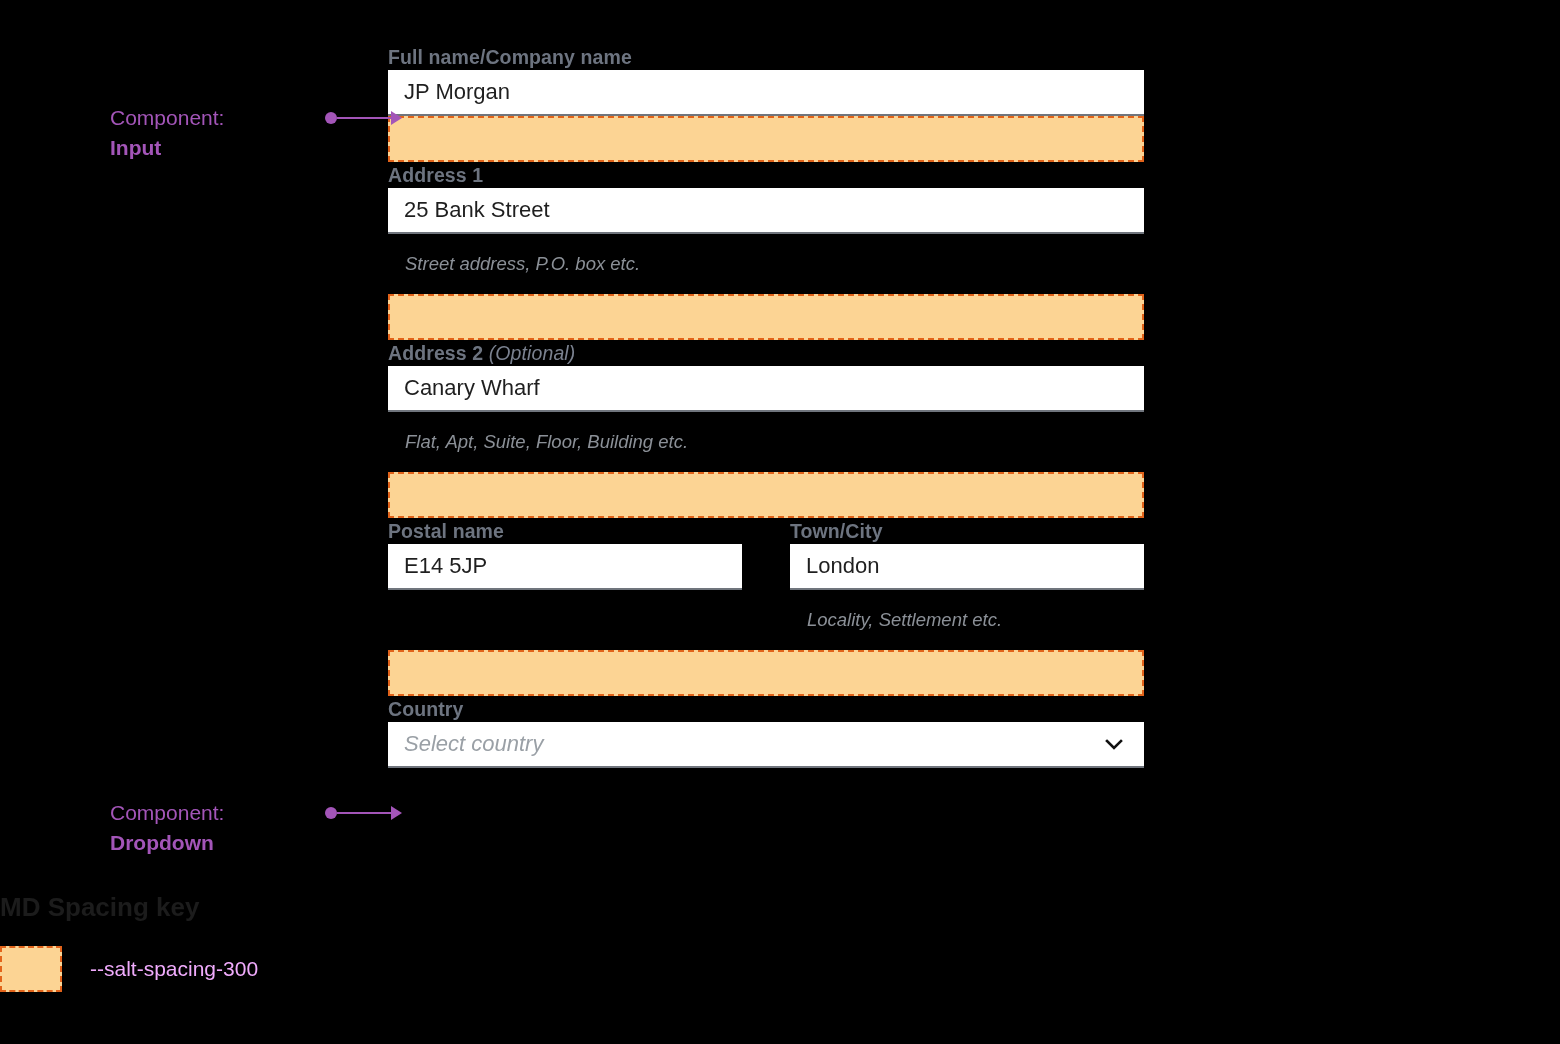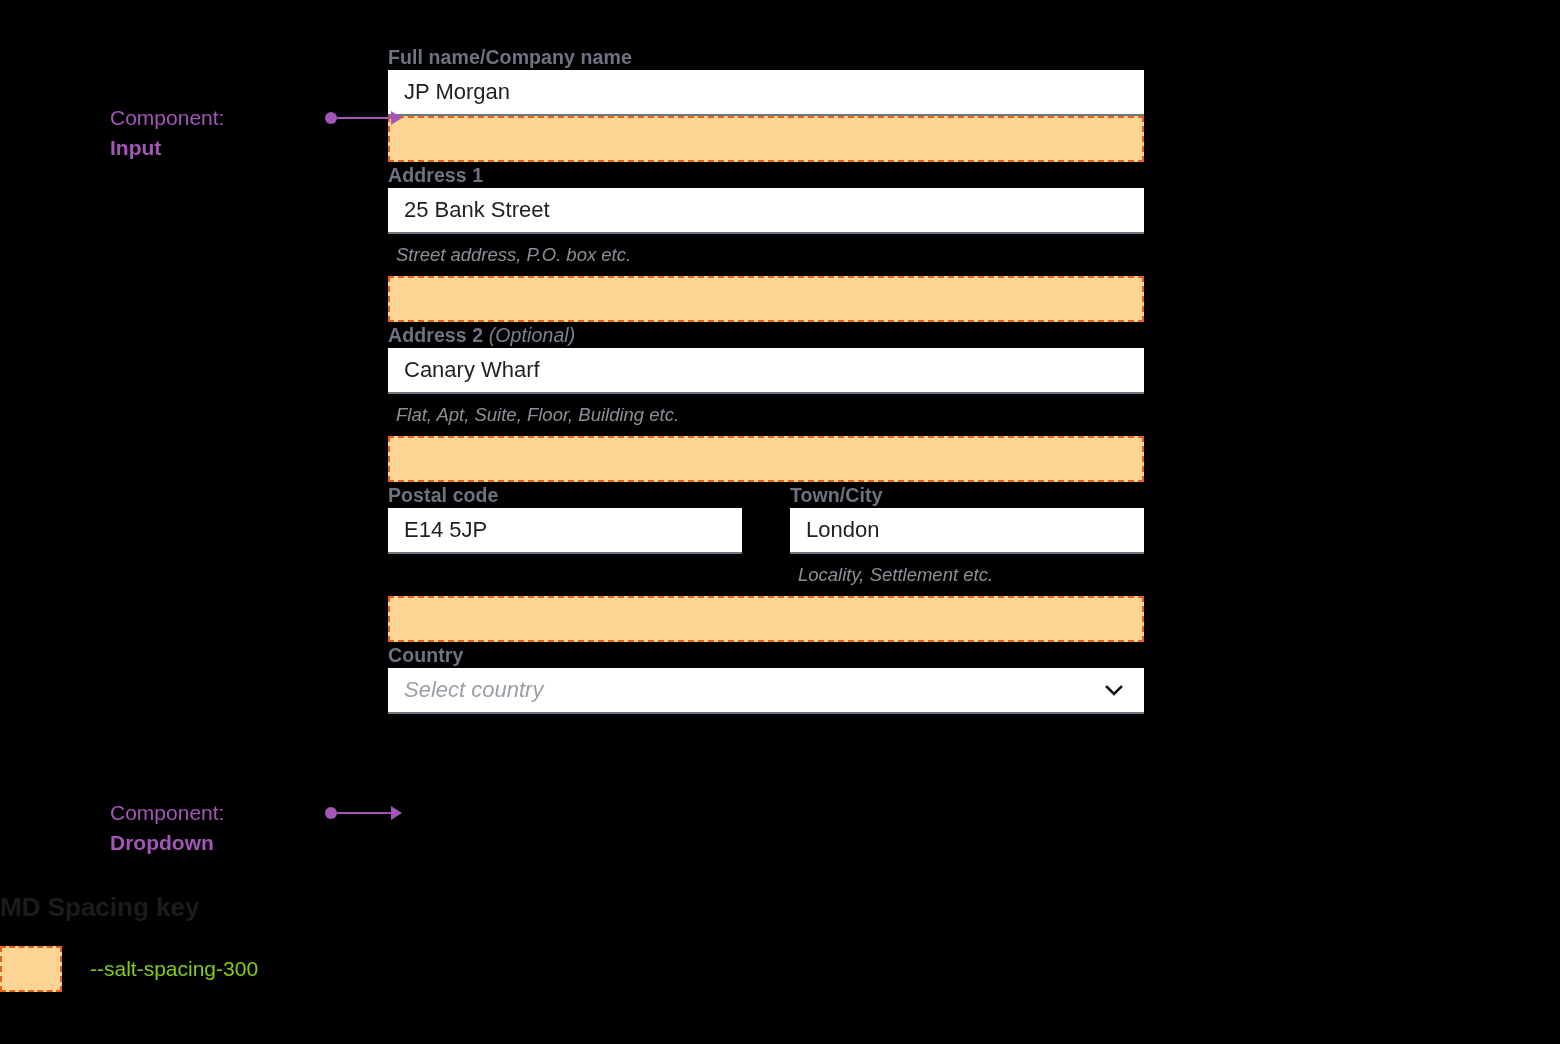--- a/index.html
+++ b/index.html
@@ -38,21 +38,21 @@
     font-style: italic;
     color: #7b8290;
   }
 
   .helper-text {
     color: #8b9097;
     font-size: 18.5px;
     font-style: italic;
     font-weight: 400;
     line-height: 26px;
-    margin: 8px;
+    margin: 17px;
     white-space: nowrap;
   }
 
   .input-box {
     box-sizing: border-box;
     background: #ffffff;
     border: none;
     border-bottom: 2px solid #70757d;
     height: 46px;
     display: flex;
@@ -157,21 +157,21 @@
   }
   #legend .legend-swatch {
     box-sizing: border-box;
     width: 62px;
     height: 46px;
     background: #fcd494;
     border: 2px dashed #e2631a;
     flex: 0 0 auto;
   }
   #legend .legend-label {
-    color: #84cc16;
+    color: #f0abfc;
     font-size: 21px;
     font-weight: 400;
     line-height: 28px;
     margin-left: 28px;
     white-space: nowrap;
   }
 </style>
 </head>
 <body>
 
@@ -206,21 +206,21 @@
     <div class="input-box">
       <span class="value">Canary Wharf</span>
     </div>
     <div class="helper-text">Flat, Apt, Suite, Floor, Building etc.</div>
     <div class="spacer-block"></div>
   </div>
 
   <div>
     <div class="row-2">
       <div class="col">
-        <div class="field-label">Postal code</div>
+        <div class="field-label">Postal name</div>
       </div>
       <div class="gap"></div>
       <div class="col">
         <div class="field-label">Town/City</div>
       </div>
     </div>
     <div class="row-2">
       <div class="col">
         <div class="input-box">
           <span class="value">E14 5JP</span>

